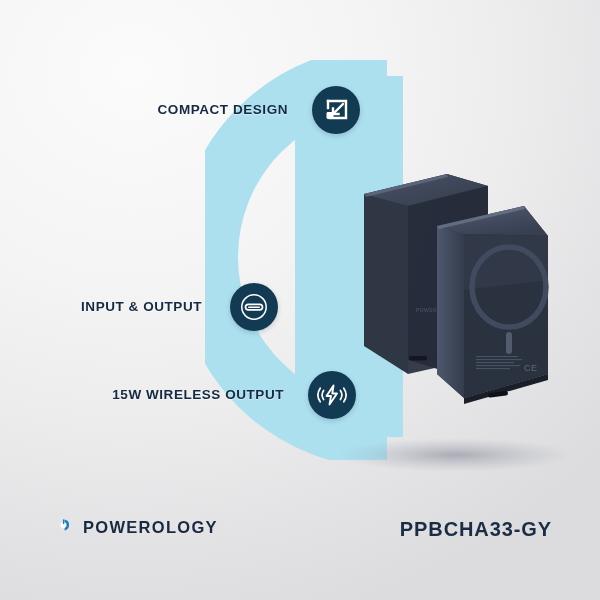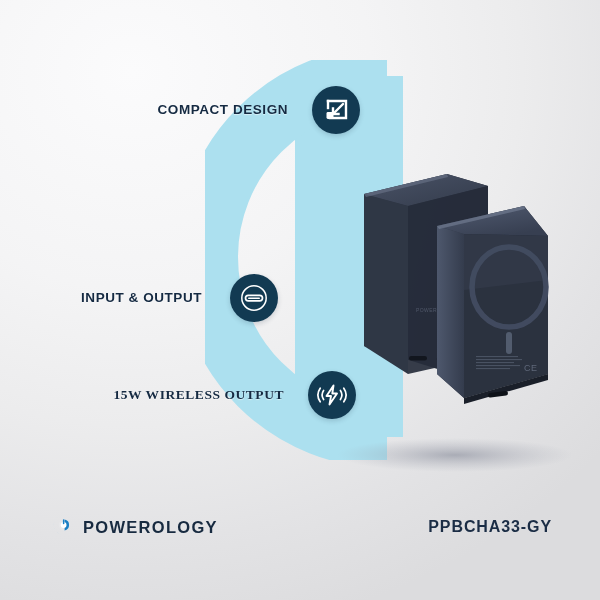--- a/index.html
+++ b/index.html
@@ -63,23 +63,23 @@
     justify-content: center;
     flex: none;
     box-shadow: 0 2px 5px rgba(20,40,60,0.18);
   }
   .icon-badge svg { display: block; }
 
   .f1 { left: 108px; top: 86px; }
   .f1 .feature-label { width: 180px; margin-right: 24px; }
   .f2 { left: 40px; top: 170px; }
   .f2 .feature-label { width: 160px; margin-right: 28px; }
-  .f3 { left: 50px; top: 274px; }
+  .f3 { left: 50px; top: 283px; }
   .f3 .feature-label { width: 152px; margin-right: 28px; }
-  .f4 { left: 86px; top: 371px; font-family: Liberation Serif, serif; }
+  .f4 { left: 86px; top: 371px; }
   .f4 .feature-label { width: 198px; margin-right: 24px; }
 
   
   .product {
     position: absolute;
     left: 352px;
     top: 160px;
     width: 216px;
     height: 250px;
   }
@@ -98,21 +98,21 @@
     font-weight: bold;
     font-size: 16.5px;
     letter-spacing: 1.3px;
   }
   .model-no {
     position: absolute;
     right: 48px;
     top: 518px;
     color: #1b2d45;
     font-weight: bold;
-    font-size: 16px;
+    font-size: 20px;
     letter-spacing: 0.9px;
   }
 </style>
 </head>
 <body>
 
 <div id="poster">
 
   <svg class="deco" viewBox="0 0 600 600" xmlns="http://www.w3.org/2000/svg">
     <defs>

